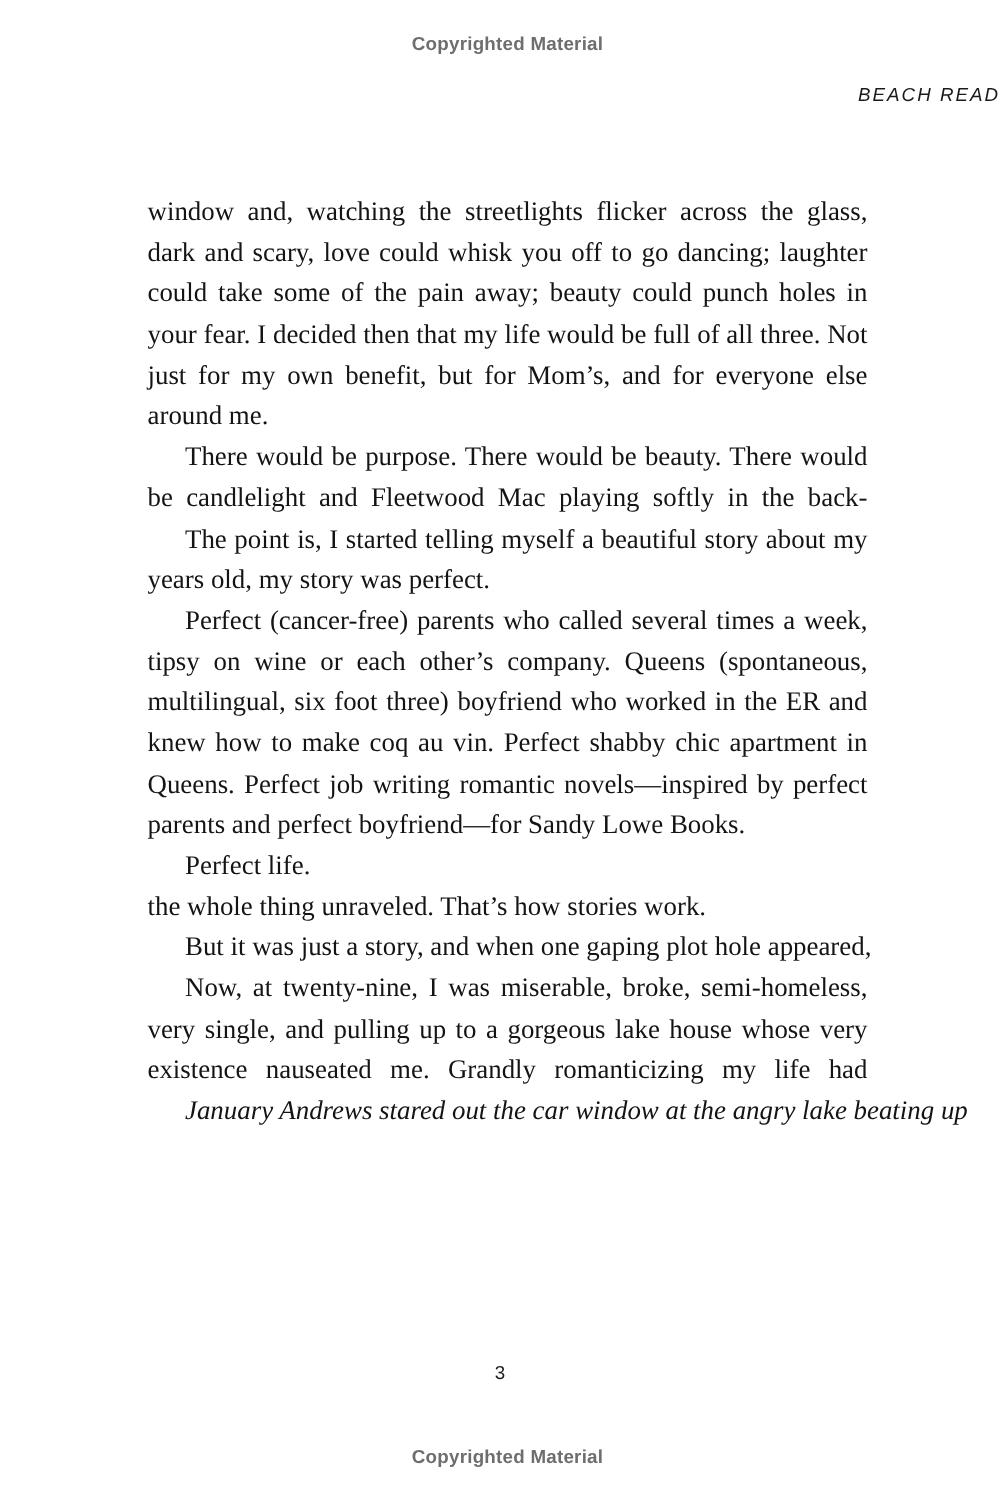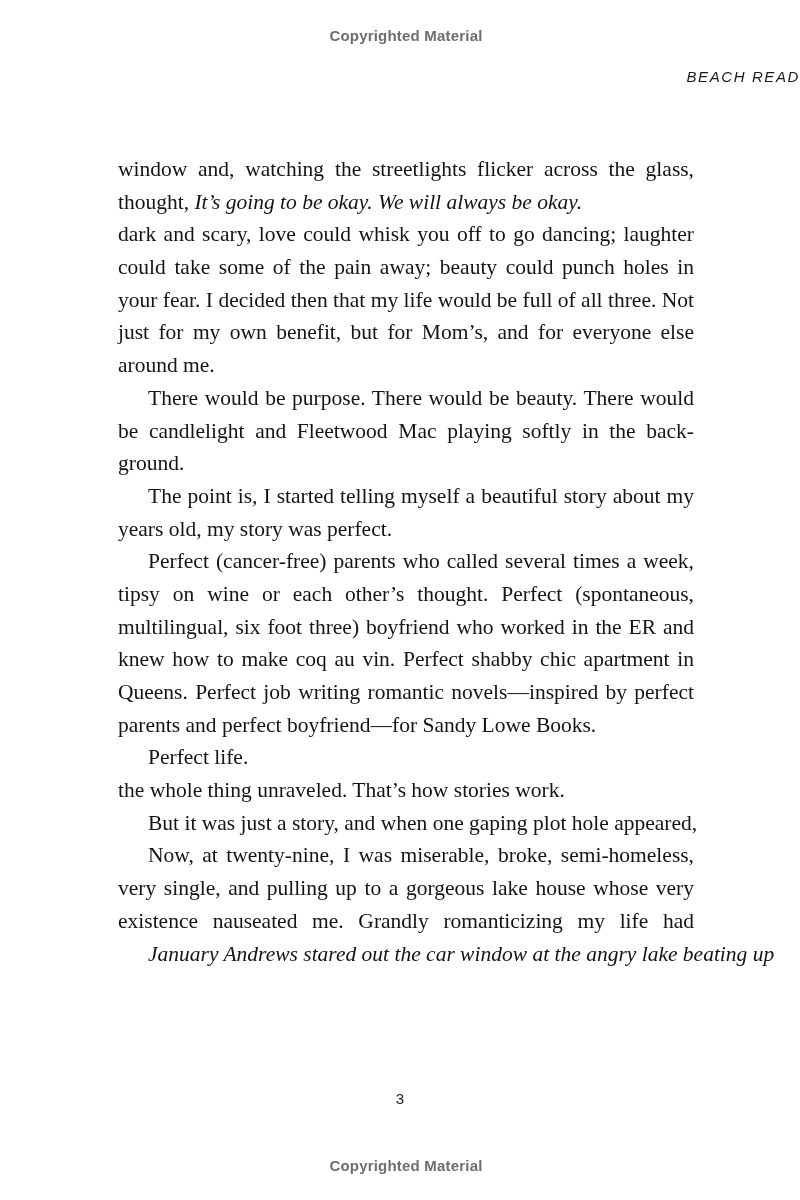--- a/index.html
+++ b/index.html
@@ -33,33 +33,31 @@
   }
 </style>
 </head>
 <body>
 
 <div class="watermark wm-top">Copyrighted Material</div>
 <div class="running-head">BEACH READ</div>
 
 <div class="body-text" id="body-text">
     <div class="line"><span>window and, watching the streetlights flicker across the glass,</span></div>
-    <div class="line last"><span>thought, </span><span class="it">It’s going to be okay. We will always be okay.</span></div>
     <div class="line"><span>dark and scary, love could whisk you off to go dancing; laughter</span></div>
     <div class="line"><span>could take some of the pain away; beauty could punch holes in</span></div>
     <div class="line"><span>your fear. I decided then that my life would be full of all three. Not</span></div>
     <div class="line"><span>just for my own benefit, but for Mom’s, and for everyone else</span></div>
     <div class="line last"><span>around me.</span></div>
     <div class="line indent"><span>There would be purpose. There would be beauty. There would</span></div>
     <div class="line"><span>be candlelight and Fleetwood Mac playing softly in the back-</span></div>
-    <div class="line last"><span>ground.</span></div>
     <div class="line indent"><span>The point is, I started telling myself a beautiful story about my</span></div>
     <div class="line last"><span>years old, my story was perfect.</span></div>
     <div class="line indent"><span>Perfect (cancer-free) parents who called several times a week,</span></div>
-    <div class="line"><span>tipsy on wine or each other’s thought. Perfect (spontaneous,</span></div>
+    <div class="line"><span>tipsy on wine or each other’s company. Queens (spontaneous,</span></div>
     <div class="line"><span>multilingual, six foot three) boyfriend who worked in the ER and</span></div>
     <div class="line"><span>knew how to make coq au vin. Perfect shabby chic apartment in</span></div>
     <div class="line"><span>Queens. Perfect job writing romantic novels—inspired by perfect</span></div>
     <div class="line last"><span>parents and perfect boyfriend—for Sandy Lowe Books.</span></div>
     <div class="line indent last"><span>Perfect life.</span></div>
     <div class="line last"><span>the whole thing unraveled. That’s how stories work.</span></div>
     <div class="line indent"><span>But it was just a story, and when one gaping plot hole appeared,</span></div>
     <div class="line indent"><span>Now, at twenty-nine, I was miserable, broke, semi-homeless,</span></div>
     <div class="line"><span>very single, and pulling up to a gorgeous lake house whose very</span></div>
     <div class="line"><span>existence nauseated me. Grandly romanticizing my life had</span></div>

